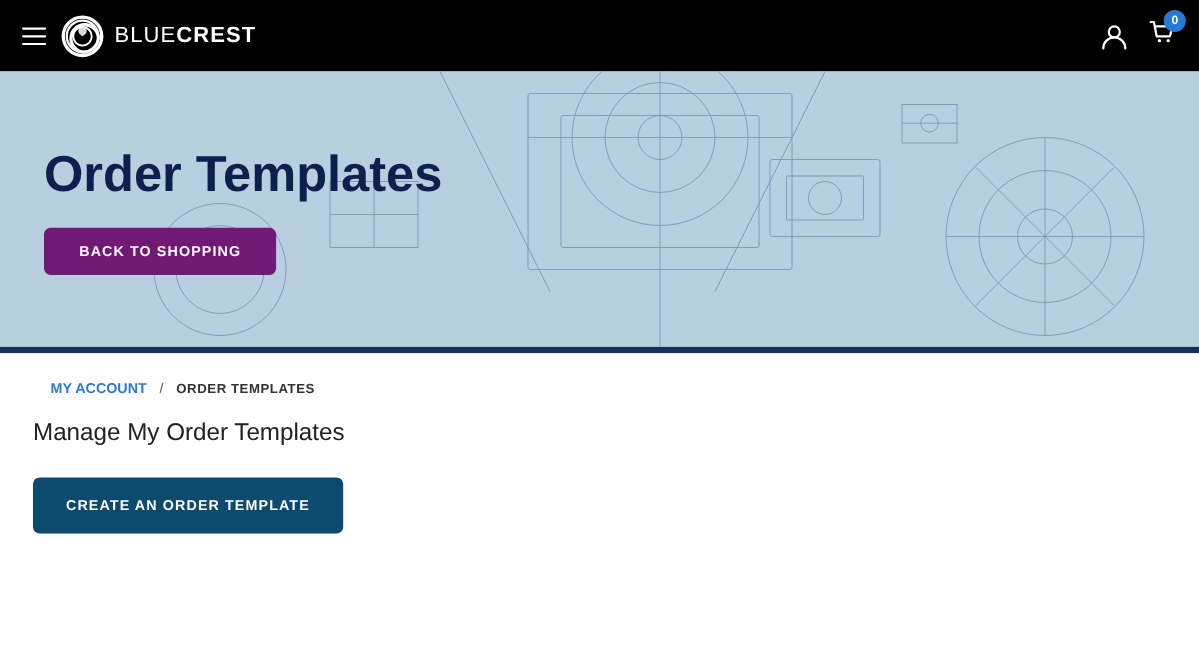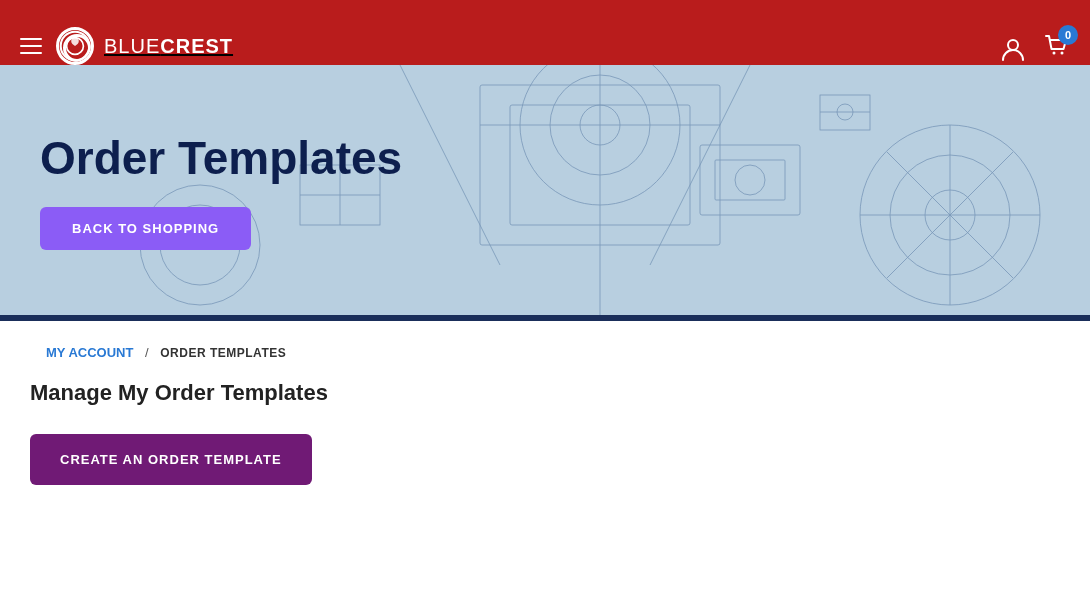--- a/index.html
+++ b/index.html
@@ -1,26 +1,25 @@
 <!DOCTYPE html>
 <html><head>
   <meta charset="utf-8">
   <style>
     * { margin: 0; padding: 0; box-sizing: border-box; }
     body { font-family: Arial, sans-serif; background: #fff; width: 1090px; }
 
     
     .header {
-      background: #b91c1c;
-      display: flex;
-      align-items: flex-end;
+      background: #000000;
+      display: flex;
+      align-items: center;
       justify-content: space-between;
       padding: 0 20px;
       height: 65px;
-      text-decoration: underline;
     }
     .header-left {
       display: flex;
       align-items: center;
       gap: 14px;
     }
     .hamburger {
       display: flex;
       flex-direction: column;
       gap: 5px;
@@ -120,21 +119,21 @@
       position: relative;
       z-index: 2;
     }
     .hero h1 {
       font-size: 46px;
       font-weight: 700;
       color: #0d1f4e;
       margin-bottom: 22px;
     }
     .btn-orange {
-      background: #8b5cf6;
+      background: #701a75;
       color: #fff;
       border: none;
       padding: 14px 32px;
       font-size: 13px;
       font-weight: 700;
       letter-spacing: 1px;
       border-radius: 6px;
       cursor: pointer;
       text-transform: uppercase;
     }
@@ -165,30 +164,30 @@
       color: #555;
     }
     .breadcrumb .current {
       color: #333;
       font-weight: 700;
       font-size: 12px;
       letter-spacing: 0.5px;
     }
     .section-title {
       font-size: 22px;
-      font-weight: 700;
+      font-weight: 400;
       color: #222;
       margin-bottom: 28px;
     }
     .action-buttons {
       display: flex;
       gap: 20px;
     }
     .btn-action {
-      background: #701a75;
+      background: #0c4a6e;
       color: #fff;
       border: none;
       padding: 18px 30px;
       font-size: 13px;
       font-weight: 700;
       letter-spacing: 1px;
       border-radius: 6px;
       cursor: pointer;
       text-transform: uppercase;
       min-width: 200px;

